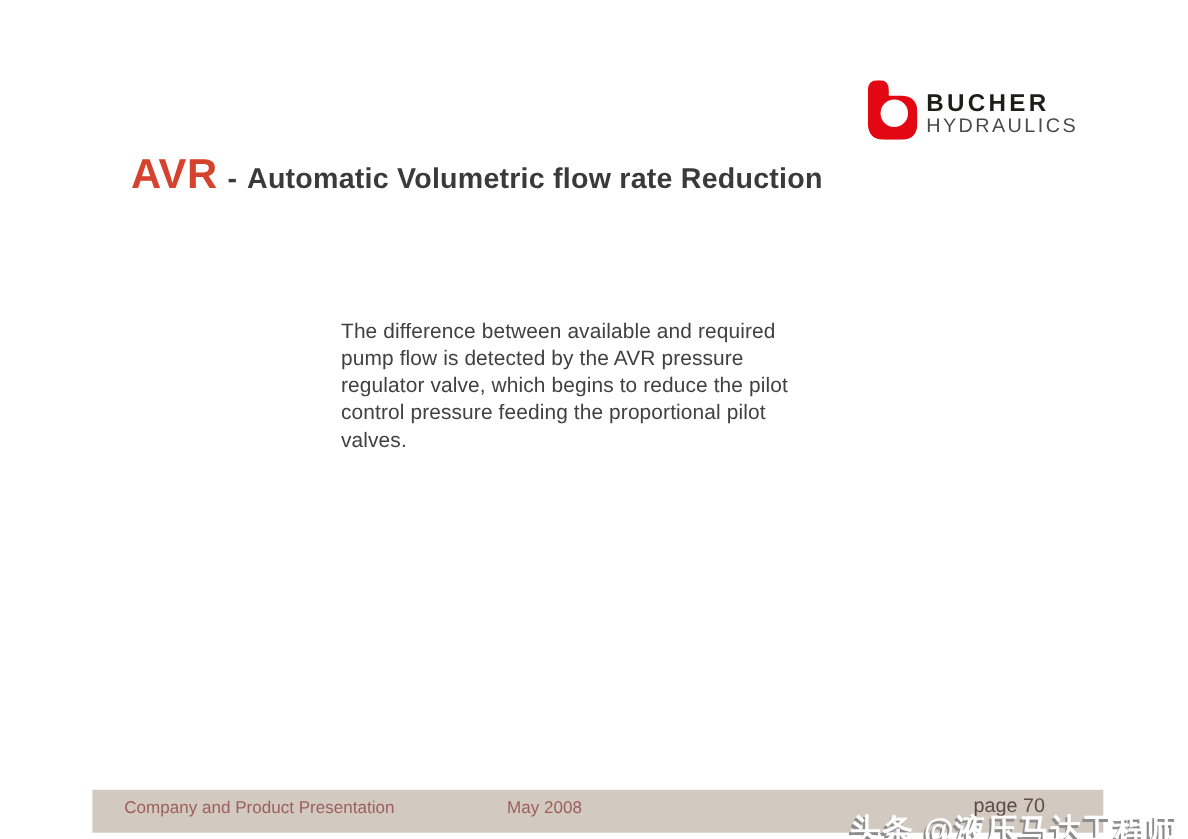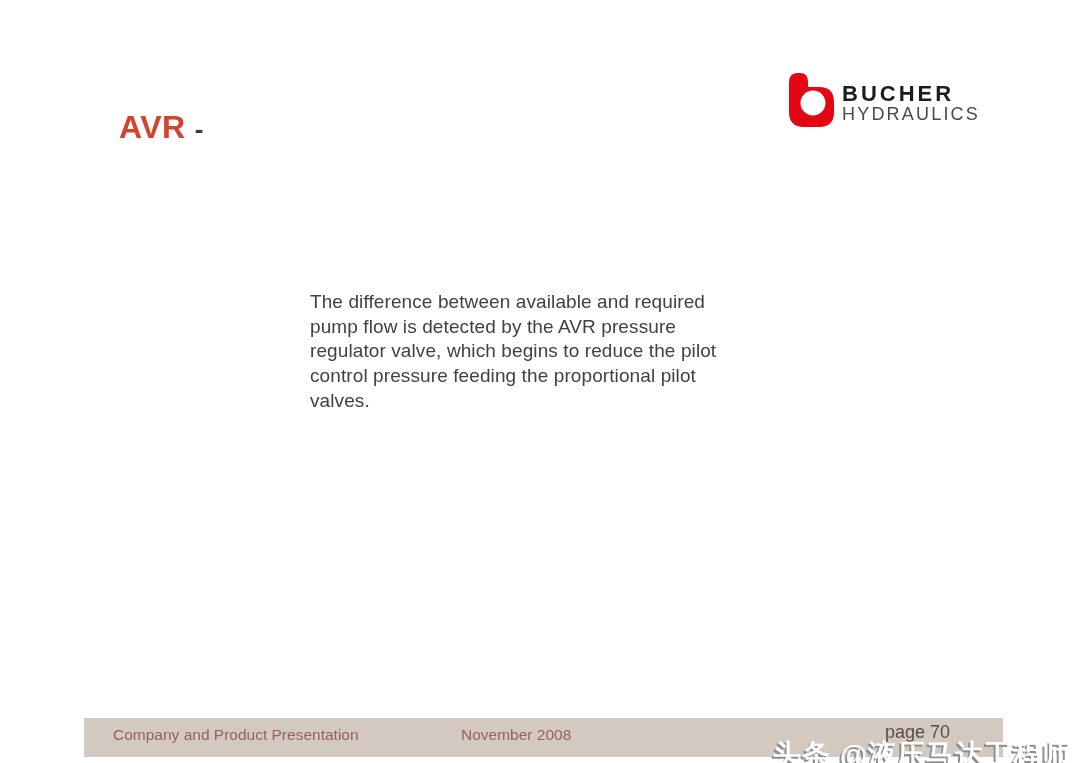--- a/index.html
+++ b/index.html
@@ -21,24 +21,25 @@
     position: absolute;
     left: 119px;
     top: 112px;
     display: flex;
     align-items: baseline;
     gap: 9px;
     white-space: nowrap;
   }
   .title-highlight {
     color: var(--accent-red, #d5422d);
-    font-size: 32px;
+    font-size: 38px;
     font-weight: bold;
     line-height: 30px;
     letter-spacing: 0.5px;
+    margin-top: 32px;
   }
   .title-separator {
     color: var(--title-dark, #3a3a3a);
     font-size: 26px;
     font-weight: bold;
   }
   .title-text {
     color: var(--title-dark, #3a3a3a);
     font-size: 26px;
     font-weight: bold;
@@ -149,20 +150,21 @@
   }
 </style>
 </head>
 <body>
 
 <div class="slide">
 
   <div class="title-row">
     <span class="title-highlight">AVR</span>
     <span class="title-separator">-</span>
+    <span class="title-text">Automatic Volumetric flow rate Reduction</span>
   </div>
 
   <div class="logo">
     <svg class="logo-mark" viewBox="0 0 45 54" xmlns="http://www.w3.org/2000/svg" aria-hidden="true">
       <path d="M 0 9 Q 0 0 9 0 L 11 0 Q 19 0 19 9 L 19 14 L 30 14
                Q 45 14 45 29 L 45 39 Q 45 54 30 54 L 15 54
                Q 0 54 0 39 Z" fill="var(--logo-red, #e30613)"></path>
       <circle cx="24" cy="30" r="12.5" fill="#ffffff"></circle>
     </svg>
     <div class="logo-wordmark">
@@ -174,19 +176,19 @@
   <div class="body-block">
     <p class="body-paragraph">The difference between available and required
 pump flow is detected by the AVR pressure
 regulator valve, which begins to reduce the pilot
 control pressure feeding the proportional pilot
 valves.</p>
   </div>
 
   <div class="footer-bar">
     <span class="footer-left">Company and Product Presentation</span>
-    <span class="footer-date">November 2008</span>
+    <span class="footer-date">May 2008</span>
     <span class="footer-page">page 70</span>
   </div>
 
   <div class="watermark">头条 @液压马达工程师</div>
 
 </div>
 
 </body></html>

